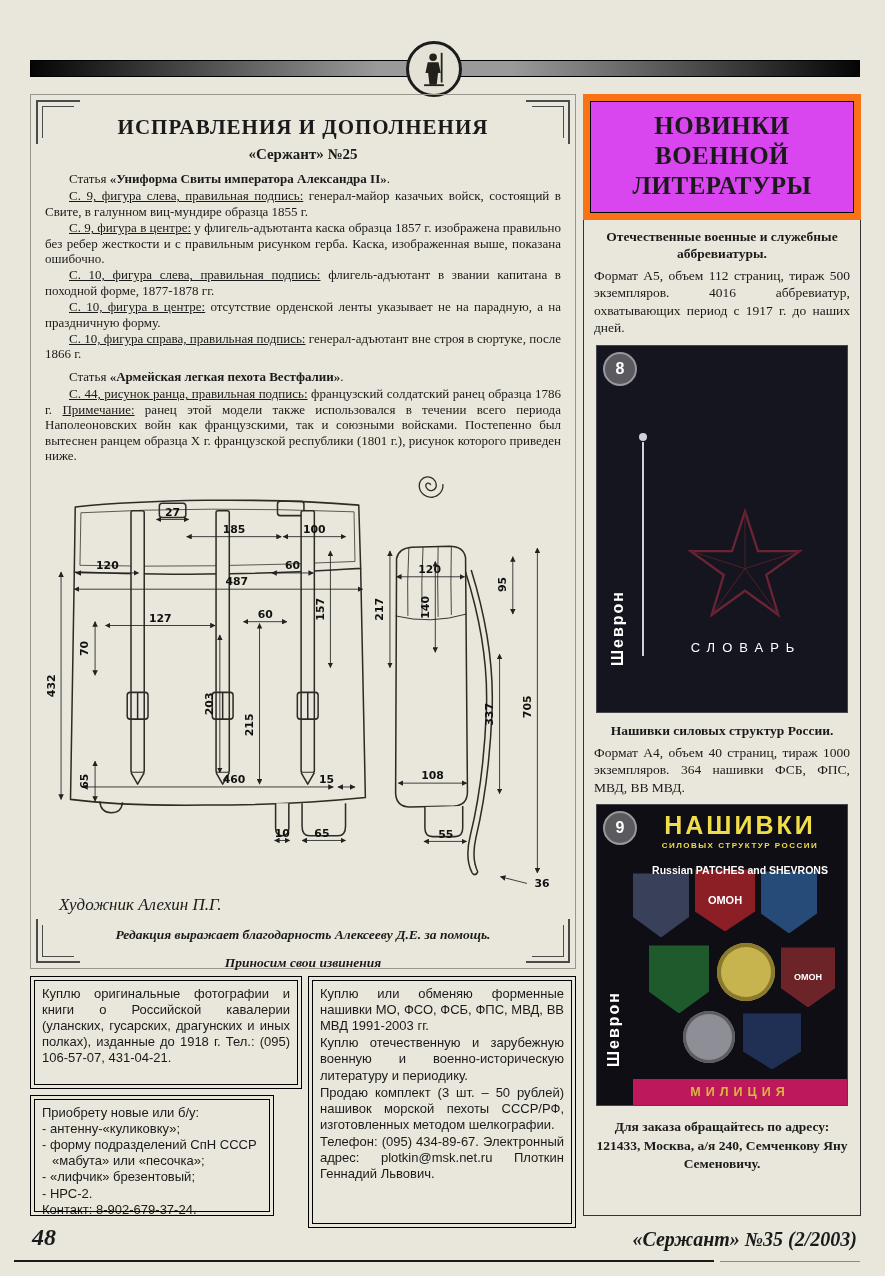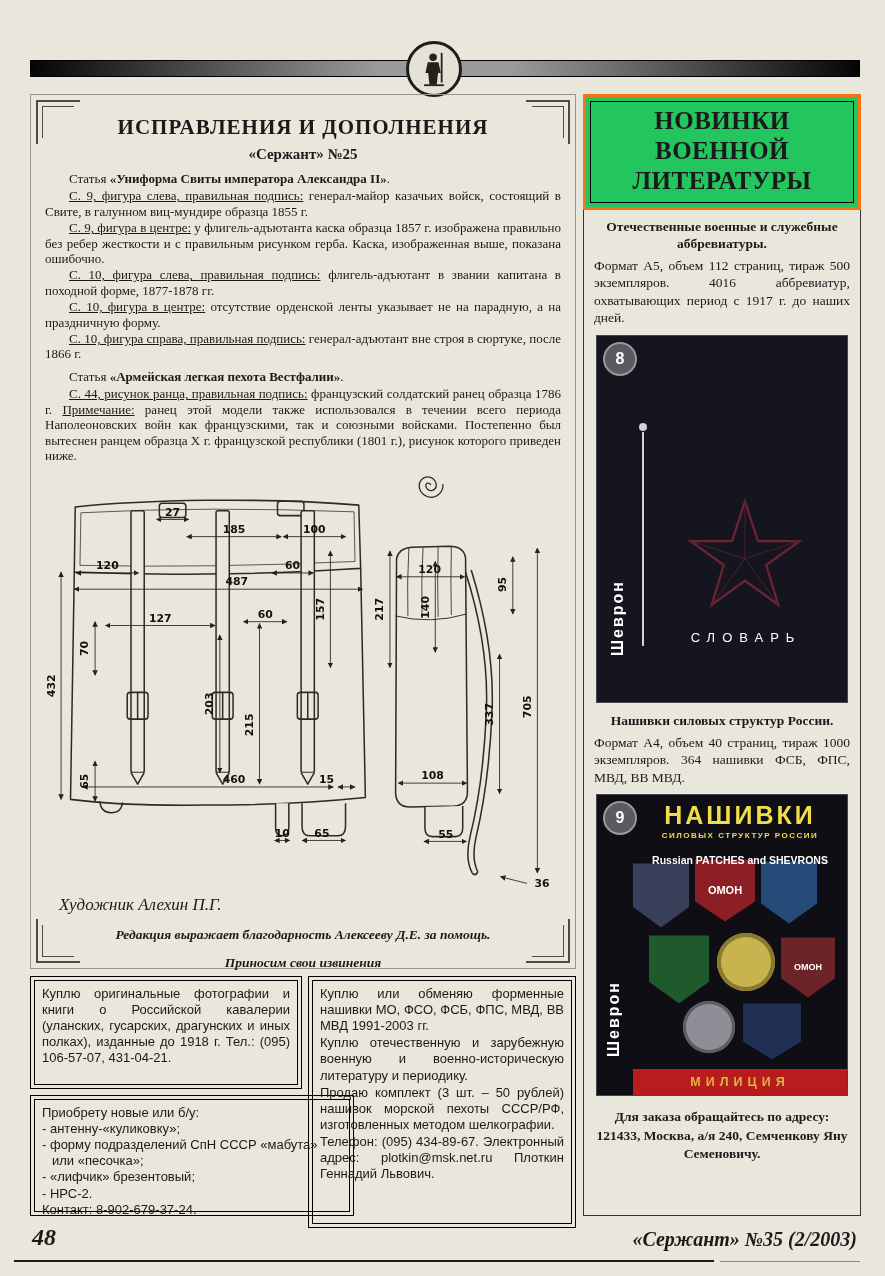--- a/index.html
+++ b/index.html
@@ -31,29 +31,29 @@
   .b { font-weight:bold; }
   .drawing { display:block; width:516px; height:428px; margin:2px auto 0; }
   .artist { font-style:italic; font-size:17px; margin:2px 0 0 14px; }
   .thanks { text-align:center; font-style:italic; font-weight:bold; font-size:13.5px; margin-top:12px; }
   .apology { text-align:center; font-style:italic; font-weight:bold; font-size:13.5px; margin-top:12px; }
   
   .adbox { position:absolute; box-sizing:border-box; border:1.5px solid #000;
     outline:1px solid #000; outline-offset:-5px; padding:9px 11px;
     font-family:"Liberation Sans", sans-serif; font-size:13px; line-height:1.24; text-align:justify; }
   .ad1 { left:30px; top:976px; width:272px; height:113px; }
-  .ad2 { left:30px; top:1095px; width:324px; height:121px; }
+  .ad2 { left:30px; top:1095px; width:244px; height:121px; }
   .ad3 { left:308px; top:976px; width:268px; height:252px; }
   .ad2 .bl-line { padding-left:10px; text-indent:-10px; text-align:left; }
   .ad3 p { margin:0 0 1px; }
   
   .rightcol { position:absolute; left:583px; top:94px; width:278px; height:1122px;
     border:1px solid #333; box-sizing:border-box; }
-  .lit-header { margin:-1px; border:3px solid #f97316; outline:1px solid #000; outline-offset:-8px;
-    background:#22c55e; text-align:center; font-weight:bold; font-size:25px; line-height:1.2;
+  .lit-header { margin:-1px; border:8px solid #f97316; outline:1px solid #000; outline-offset:-8px;
+    background:#d946ef; text-align:center; font-weight:bold; font-size:25px; line-height:1.2;
     padding:9px 0 11px; letter-spacing:0.5px; }
   .bk-head { text-align:center; font-weight:bold; font-size:13.5px; line-height:1.25; margin:10px 8px 4px; }
   .bk-text { font-size:13.5px; line-height:1.3; text-align:justify; margin:0 10px; }
   .cover { position:relative; width:252px; margin:8px auto; background:#15151f;
     border:1px solid #45454f; box-sizing:border-box; font-family:"Liberation Sans", sans-serif; }
   .cover1 { height:368px; }
   .cover2 { height:302px; background:#0e0e14; overflow:hidden; }
   .badge { position:absolute; left:6px; top:6px; width:30px; height:30px; border-radius:50%;
     background:#5a5a5f; border:2px solid #97979c; color:#fff; font-weight:bold; font-size:16px;
     display:flex; align-items:center; justify-content:center; z-index:3; }
@@ -68,21 +68,21 @@
   .c1-star { position:absolute; left:88px; top:162px; }
   .c1-bottom { position:absolute; left:48px; right:0; top:294px; text-align:center;
     color:#fff; font-size:13px; letter-spacing:7px; }
   .c2-titles { position:absolute; left:36px; right:0; top:6px; text-align:center; z-index:2; }
   .c2-t1 { color:#f0dd49; font-weight:bold; font-size:25px; letter-spacing:3px; }
   .c2-t2 { color:#f0dd49; font-weight:bold; font-size:8px; letter-spacing:1.5px; margin-top:1px; }
   .c2-t3 { color:#fff; font-weight:bold; font-size:10.5px; margin-top:14px; }
   .shield { position:absolute; clip-path:polygon(0 0,100% 0,100% 68%,50% 100%,0 68%);
     display:flex; align-items:center; justify-content:center; color:#fff; font-weight:bold; }
   .round { position:absolute; border-radius:50%; }
-  .c2-bottom { position:absolute; left:36px; right:0; bottom:0; height:26px; background:#b91c1c;
+  .c2-bottom { position:absolute; left:36px; right:0; bottom:0; height:26px; background:#be185d;
     color:#d9b93f; font-weight:bold; font-size:12.5px; letter-spacing:5px; line-height:26px; text-align:center; }
   .order { font-weight:bold; font-size:13.5px; line-height:1.35; text-align:center; margin:12px 12px 0; }
   
   .pnum { position:absolute; left:32px; top:1224px; font-weight:bold; font-style:italic; font-size:24px; }
   .issue { position:absolute; right:28px; top:1228px; font-weight:bold; font-style:italic; font-size:20px; }
   .botline1 { position:absolute; left:14px; top:1260px; width:700px; height:2px; background:#1b1b1b; }
   .botline2 { position:absolute; left:720px; top:1261px; width:140px; height:1px; background:#8a8a82; }
   svg text { font-family:"DejaVu Sans", sans-serif; }
 </style>
 </head>

